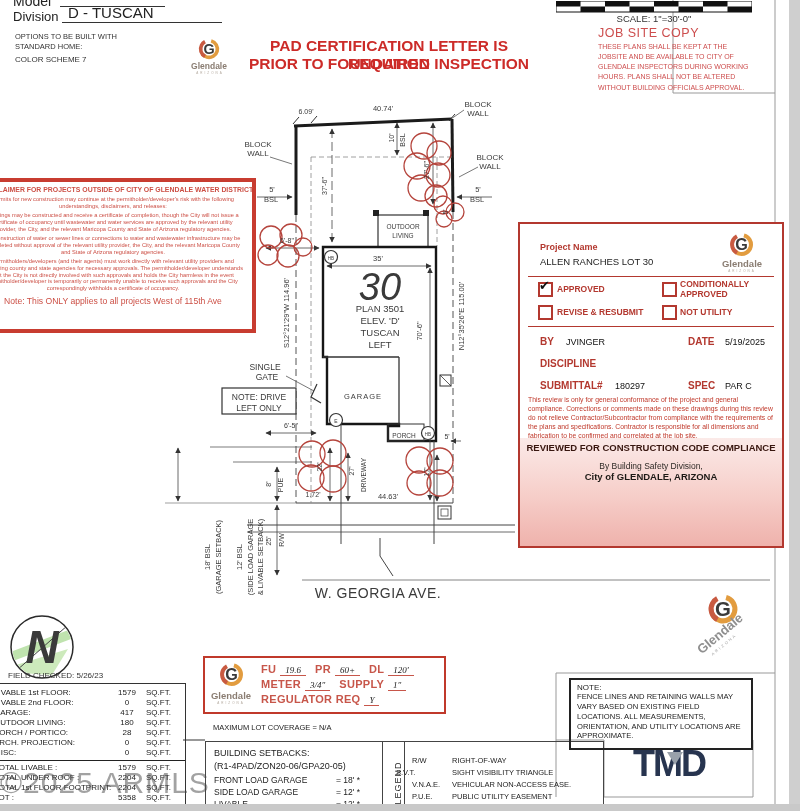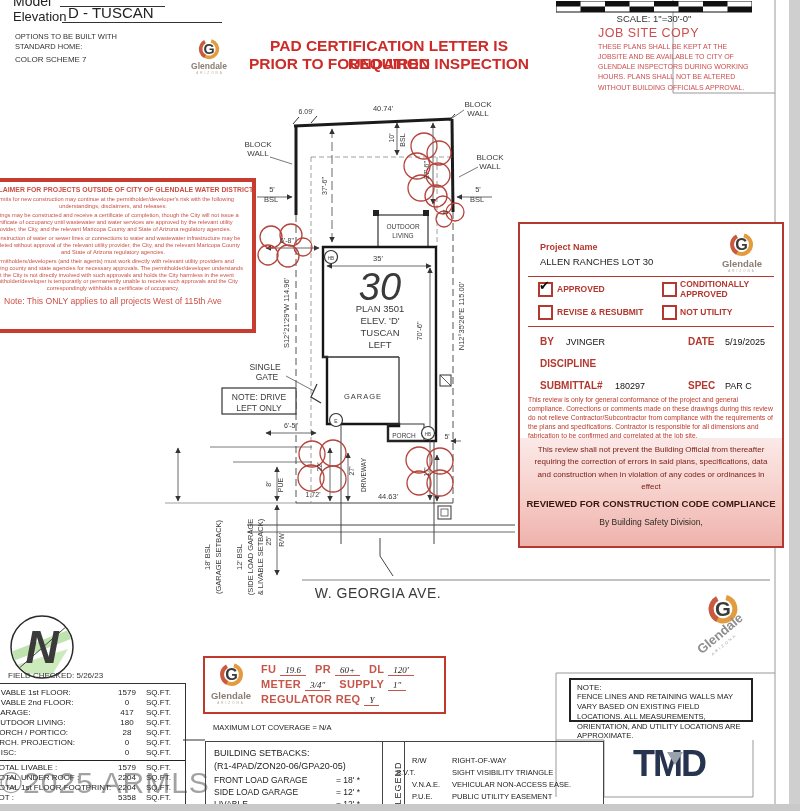--- a/index.html
+++ b/index.html
@@ -227,21 +227,21 @@
       <text x="221" y="557" font-size="7.5" transform="rotate(-90 221 557)">(GARAGE SETBACK)</text>
       <text x="242" y="557" font-size="7.5" transform="rotate(-90 242 557)">12' BSL</text>
       <text x="253" y="557" font-size="7.5" transform="rotate(-90 253 557)">(SIDE LOAD GARAGE</text>
       <text x="263" y="557" font-size="7.5" transform="rotate(-90 263 557)">&amp; LIVABLE SETBACK)</text>
       <text x="378" y="598" font-size="14" letter-spacing="0.5" fill="#333">W. GEORGIA AVE.</text>
     </g>
   </svg>
 
   <div class="abs" style="left:13px;top:-7px;font-size:14px">Model</div>
   <div class="abs uline" style="left:60px;top:-6px;width:105px;height:12px"></div>
-  <div class="abs" style="left:13px;top:9px;font-size:13px">Elevation</div>
+  <div class="abs" style="left:13px;top:9px;font-size:13px">Division</div>
   <div class="abs" style="left:68px;top:4px;font-size:15px">D - TUSCAN</div>
   <div class="abs uline" style="left:62px;top:10px;width:160px;height:12px"></div>
   <div class="abs" style="left:15px;top:32px;font-size:7.5px;color:#333">OPTIONS TO BE BUILT WITH</div>
   <div class="abs" style="left:15px;top:42px;font-size:7.5px;color:#333">STANDARD HOME:</div>
   <div class="abs" style="left:15px;top:55px;font-size:8px;color:#333">COLOR  SCHEME  7</div>
 
   <svg class="abs" style="left:197px;top:37px" width="24" height="24">
       <use href="#gmark"></use>
     </svg>
   <div class="abs gword" style="left:188px;top:61px;width:42px;font-size:8.5px">Glendale</div>
@@ -307,23 +307,23 @@
     <div class="abs" style="left:205px;top:113px;font-size:9px;color:#111">5/19/2025</div>
     <div class="abs st-red" style="left:20px;top:134px;font-size:10px">DISCIPLINE</div>
     <div class="abs st-red" style="left:20px;top:156px;font-size:10px">SUBMITTAL#</div>
     <div class="abs" style="left:95px;top:157px;font-size:9px;color:#111">180297</div>
     <div class="abs st-red" style="left:168px;top:156px;font-size:10px">SPEC</div>
     <div class="abs" style="left:205px;top:157px;font-size:9px;color:#111">PAR C</div>
 
     <div class="abs" style="left:8px;top:172px;width:248px;font-size:6.8px;line-height:1.32;color:#c0392b">This review is only for general conformance of the project and general compliance.  Corrections or comments made on these drawings during this review do not relieve Contractor/Subcontractor from compliance with the requirements of the plans and specifications.  Contractor is responsible for all dimensions and fabrication to be confirmed and correlated at the job site.</div>
 
     <div class="pink">
-      <div style="font-size:8px;color:#7c2018;line-height:1.55;padding:6px 12px 0">This review shall not prevent the Building Official from thereafter requiring the correction of errors in said plans, specifications, data and construction when in violation of any codes or ordinances in effect</div>
       <div style="font-size:9.5px;font-weight:bold;color:#38160f;margin-top:4px">REVIEWED FOR CONSTRUCTION CODE COMPLIANCE</div>
       <div style="font-size:8.5px;color:#2e2a26;margin-top:8px">By Building Safety Division,</div>
+      <div style="font-size:9.5px;font-weight:bold;color:#1d1a16">City of GLENDALE, ARIZONA</div>
     </div>
   </div>
 
   <svg class="abs" style="left:8px;top:613px" width="68" height="68" viewBox="0 0 68 68">
     <clipPath id="ccl">
         <circle cx="34" cy="34" r="30"></circle>
       </clipPath>
     <circle cx="34" cy="34" r="31" fill="#fff" stroke="#2a2a2a" stroke-width="1.5"></circle>
     <g clip-path="url(#ccl)">
       <polygon points="5,38 63,16 63,26 5,48" fill="#bfe3ae"></polygon>
@@ -449,21 +449,21 @@
     <div class="legend-abbr" style="left:206px;top:14px">R/W</div>
     <div class="legend-desc" style="left:246px;top:14px">RIGHT-OF-WAY</div>
     <div class="legend-abbr" style="left:190px;top:26px">S.V.T.</div>
     <div class="legend-desc" style="left:246px;top:26px">SIGHT VISIBILITY TRIANGLE</div>
     <div class="legend-abbr" style="left:206px;top:38px">V.N.A.E.</div>
     <div class="legend-desc" style="left:246px;top:38px">VEHICULAR NON-ACCESS EASE.</div>
     <div class="legend-abbr" style="left:206px;top:50px">P.U.E.</div>
     <div class="legend-desc" style="left:246px;top:50px">PUBLIC UTILITY EASEMENT</div>
   </div>
 
-  <div class="abs" style="left:569px;top:678px;width:184px;height:44px;border:2px solid #222;box-sizing:border-box;padding:3px 6px">
+  <div class="abs" style="left:569px;top:678px;width:184px;height:72px;border:2px solid #222;box-sizing:border-box;padding:3px 6px">
     <div style="font-size:8px">NOTE:</div>
     <div style="font-size:7.6px;line-height:1.3">FENCE LINES AND RETAINING WALLS MAY VARY BASED ON EXISTING FIELD LOCATIONS.  ALL MEASUREMENTS, ORIENTATION, AND UTILITY LOCATIONS ARE APPROXIMATE.</div>
   </div>
   <div class="abs" style="left:633px;top:746px;width:100px;height:46px">
     <div style="font-size:36px;font-weight:800;color:#27344f;letter-spacing:-2px;line-height:1">TMD</div>
     <div style="position:absolute;left:34px;top:6px;width:0;height:0;border-left:8px solid transparent;border-right:8px solid transparent;border-top:13px solid #99a1ab"></div>
   </div>
 
   <div class="abs" style="left:686px;top:592px;width:72px;height:72px">
     <svg style="position:absolute;left:20px;top:0" width="34" height="34">

